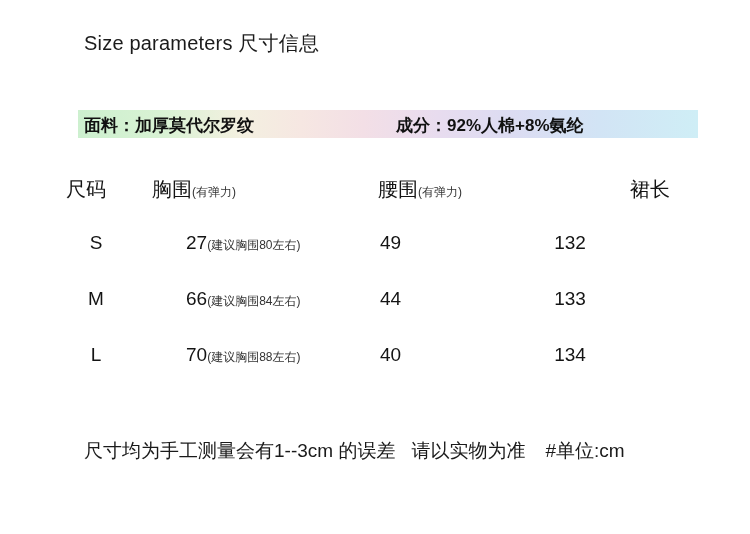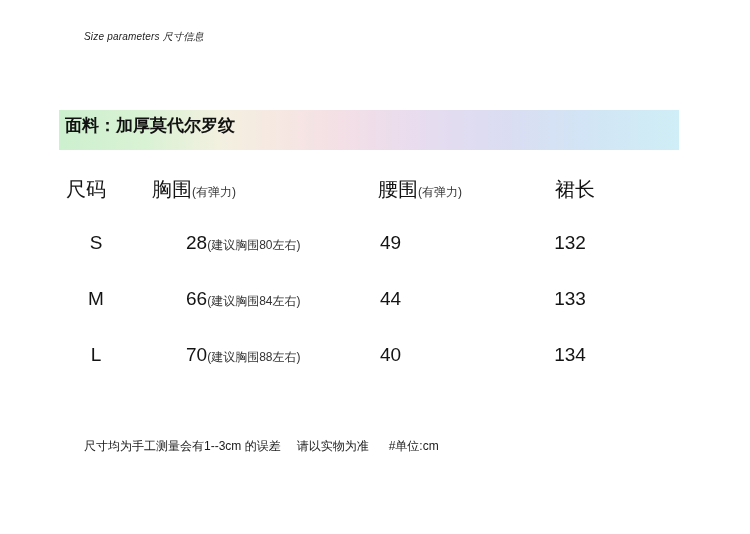--- a/index.html
+++ b/index.html
@@ -17,32 +17,31 @@
   }
   .page {
     position: relative;
     width: 750px;
     height: 534px;
   }
   .title {
     position: absolute;
     left: 84px;
     top: 30px;
-    font-size: 10px;
+    font-size: 20px;
     letter-spacing: 0.2px;
     color: #1b1b1b;
     white-space: nowrap;
-    font-style: italic;
   }
   .banner {
     position: absolute;
-    left: 59px;
+    left: 78px;
     top: 110px;
     width: 620px;
-    height: 40px;
+    height: 28px;
     background: linear-gradient(to right,
         #cdf0cf 0%,
         #d9f2d4 14%,
         #f3f0e0 26%,
         #f6e7e2 36%,
         #f3dfe6 46%,
         #e8dcef 58%,
         #dcdcf2 70%,
         #d2e4f5 84%,
         #cfeef6 100%);
@@ -85,59 +84,60 @@
     color: #333;
   }
   .row-head { top: 176px; }
   .row-s    { top: 232px; }
   .row-m    { top: 288px; }
   .row-l    { top: 344px; }
 
   .hcell-size   { left: 66px;  width: 60px;  text-align: left; }
   .hcell-bust   { left: 152px; width: 200px; text-align: left; }
   .hcell-waist  { left: 378px; width: 180px; text-align: left; }
-  .hcell-length { left: 520px; width: 110px; text-align: center; }
+  .hcell-length { left: 560px; width: 110px; text-align: right; }
 
   .dcell-size   { left: 66px;  width: 60px;  text-align: center; }
   .dcell-bust   { left: 186px; width: 220px; text-align: left; }
   .dcell-waist  { left: 380px; width: 120px; text-align: left; }
   .dcell-length { left: 515px; width: 110px; text-align: center; }
 
   .note {
     position: absolute;
     left: 84px;
     top: 438px;
-    font-size: 12px;
+    font-size: 19px;
     color: #1a1a1a;
     white-space: nowrap;
   }
   .note .gap { display: inline-block; width: 16px; }
   .note .gap2 { display: inline-block; width: 20px; }
 </style>
 </head>
 <body>
 
 <div class="page">
 
   <div class="title">Size parameters 尺寸信息</div>
 
   <div class="banner">
     <span class="banner-left">面料：加厚莫代尔罗纹</span>
+    <span class="banner-right">成分：92%人棉+8%氨纶</span>
   </div>
 
   <div class="hrow head row-head">
     <span class="cell hcell-size">尺码</span>
     <span class="cell hcell-bust"><span>胸围</span><span class="small">(有弹力)</span></span>
     <span class="cell hcell-waist"><span>腰围</span><span class="small">(有弹力)</span></span>
     <span class="cell hcell-length">裙长</span>
   </div>
 
   <div class="drow row-s">
     <span class="cell dcell-size">S</span>
-    <span class="cell dcell-bust"><span>28</span><span class="small">(建议胸围80左右)</span></span>
+    <span class="cell dcell-bust"><span>27</span><span class="small">(建议胸围80左右)</span></span>
     <span class="cell dcell-waist">49</span>
     <span class="cell dcell-length">132</span>
   </div>
 
   <div class="drow row-m">
     <span class="cell dcell-size">M</span>
     <span class="cell dcell-bust"><span>66</span><span class="small">(建议胸围84左右)</span></span>
     <span class="cell dcell-waist">44</span>
     <span class="cell dcell-length">133</span>
   </div>

